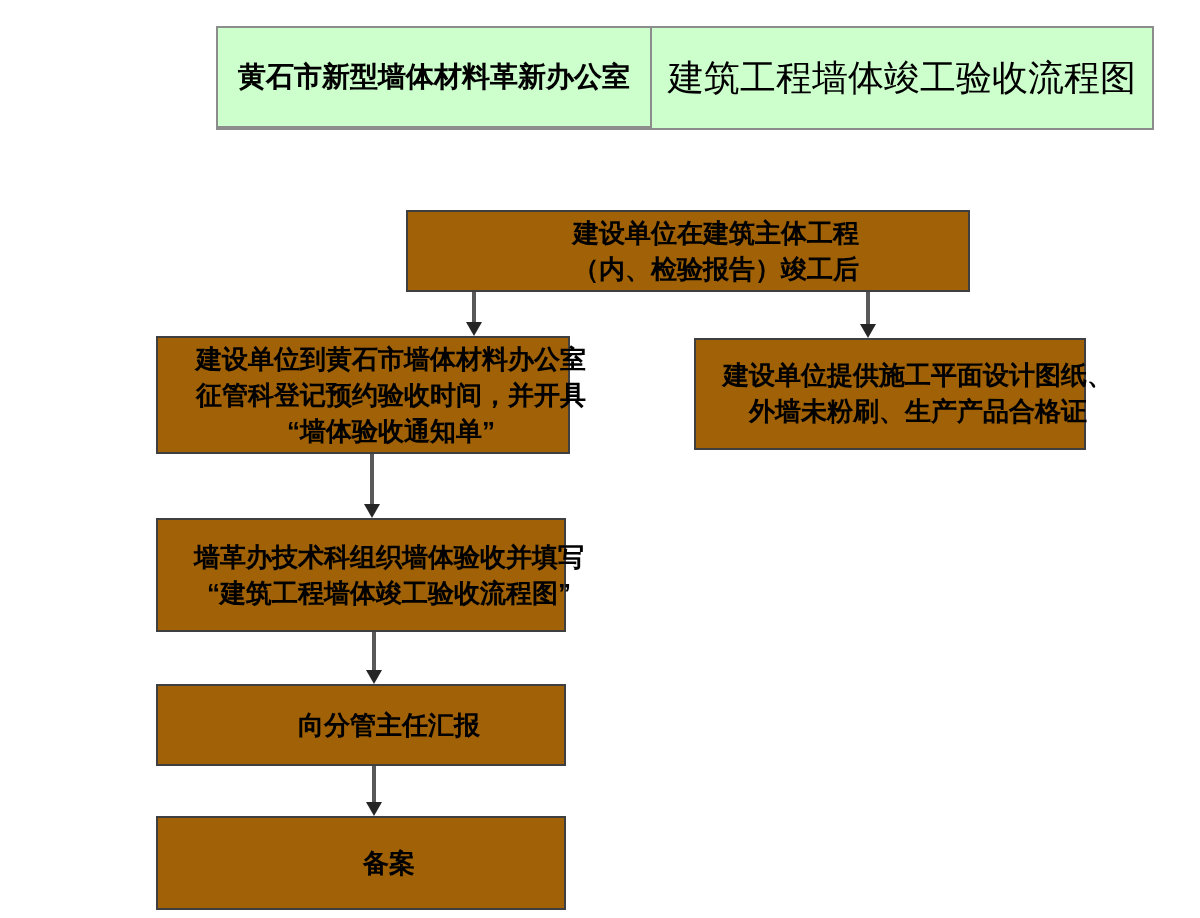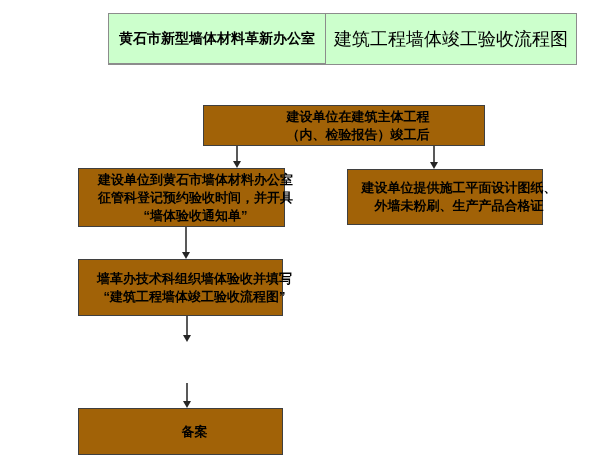--- a/index.html
+++ b/index.html
@@ -116,20 +116,23 @@
 
   <div class="arrow arrow-3"></div>
 
   <div class="box box-organize">
     <span class="line">墙革办技术科组织墙体验收并填写</span>
     <span class="line">“建筑工程墙体竣工验收流程图”</span>
   </div>
 
   <div class="arrow arrow-4"></div>
 
+  <div class="box box-report">
+    <span class="line">向分管主任汇报</span>
+  </div>
 
   <div class="arrow arrow-5"></div>
 
   <div class="box box-archive">
     <span class="line">备案</span>
   </div>
 
 </div>
 
 </body></html>

